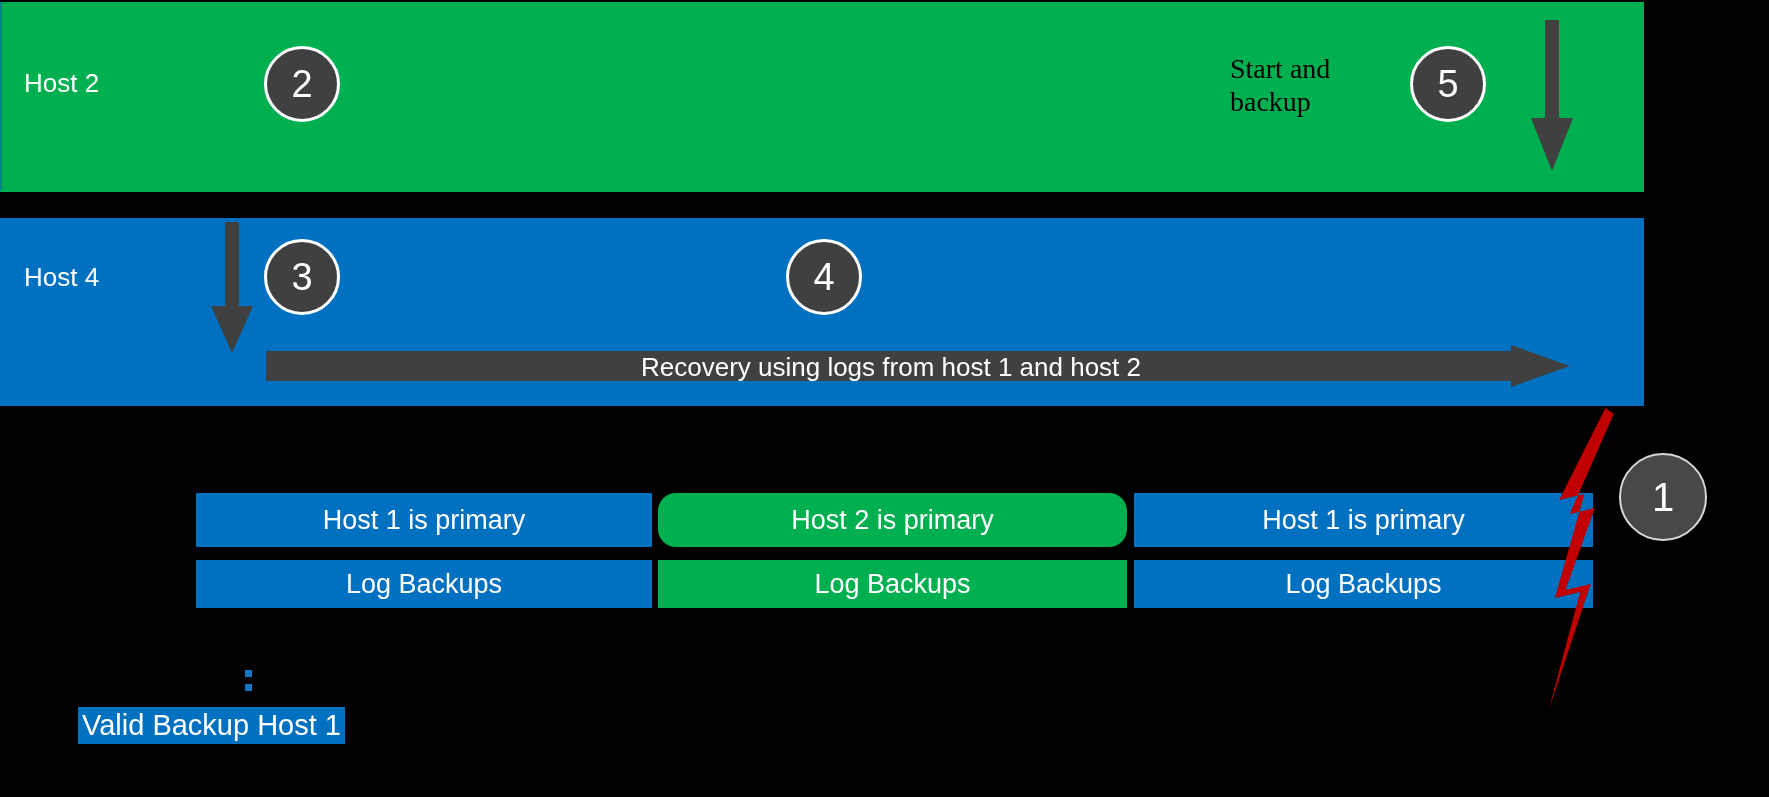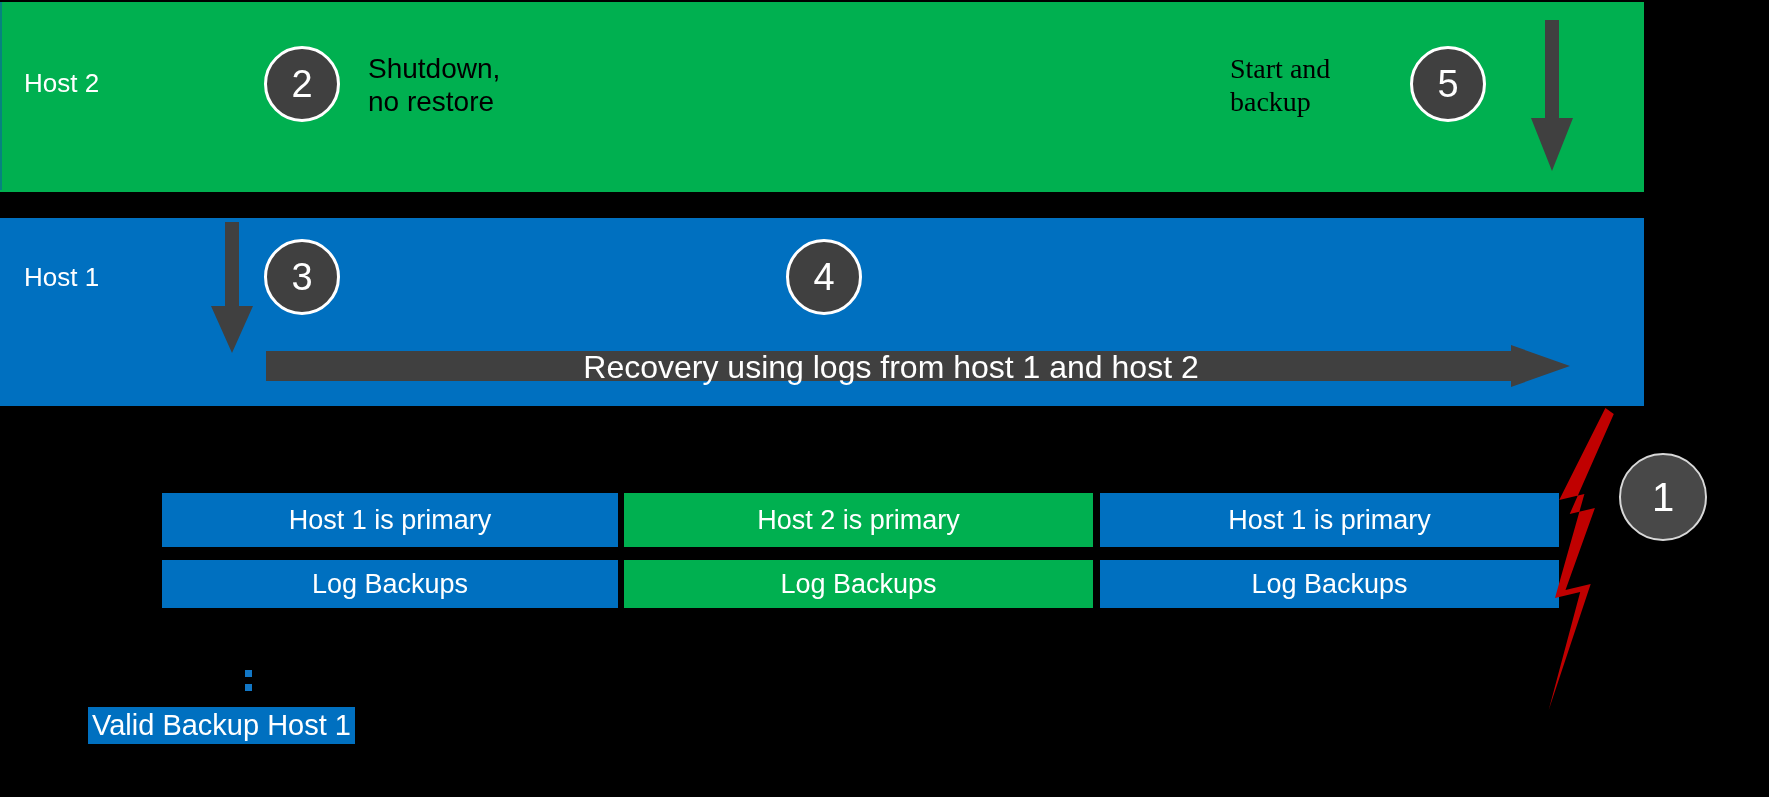--- a/index.html
+++ b/index.html
@@ -37,76 +37,72 @@
 
   
   .down-arrow{position:absolute;}
   #arrow-host2{left:1530px;top:20px;}
   #arrow-host1{left:210px;top:222px;}
 
   
   #recovery-bar{position:absolute;left:266px;top:345px;width:1304px;height:42px;}
   #recovery-label{position:absolute;left:266px;top:351px;width:1250px;height:32px;
      display:flex;align-items:center;justify-content:center;color:#ffffff;
-     font-size:32px;}
+     font-size:26px;}
 
   
   .tl-bar{position:absolute;height:54px;display:flex;align-items:center;
-     justify-content:center;color:#ffffff;font-size:27px;box-sizing:border-box;}
+     justify-content:center;color:#ffffff;font-size:27px;box-sizing:border-box;margin-left:34px;}
   .tl-blue{background:#0070C0;}
   .tl-green{background:#00B050;}
 
   #primary-0{left:162px;top:493px;width:456px;}
-  #primary-1{left:624px;top:493px;width:469px;}
+  #primary-1{left:624px;top:493px;width:469px;border-radius:18px;}
   #primary-2{left:1100px;top:493px;width:459px;}
 
   #logs-0{left:162px;top:560px;width:456px;height:48px;}
   #logs-1{left:624px;top:560px;width:469px;height:48px;}
   #logs-2{left:1100px;top:560px;width:459px;height:48px;}
 
   
   #lightning{position:absolute;left:1530px;top:408px;}
 
   
   #marker-dots{position:absolute;left:245px;top:670px;width:7px;height:26px;}
   .marker-dot{position:absolute;left:0;width:7px;height:7px;background:#1277c6;}
   #marker-dot-a{top:0;}
   #marker-dot-b{top:14px;}
-  #valid-backup{position:absolute;left:88px;top:707px;height:37px;
+  #valid-backup{position:absolute;left:78px;top:707px;height:37px;
      background:#0070C0;color:#ffffff;font-size:29px;line-height:37px;
      padding:0 4px;white-space:nowrap;}
 </style>
 </head>
 <body>
 
 <div class="stage">
 
   <div class="lane" id="lane-host2"></div>
   <div id="divider-host2"></div>
   <div class="lane-label" id="label-host2">Host 2</div>
 
   <div class="step-circle" id="step-2">2</div>
-  <div class="step-caption" id="caption-2">
-    <div>Shutdown,</div>
-    <div>no restore</div>
-  </div>
 
   <div class="step-caption" id="caption-5">
     <div>Start and</div>
     <div>backup</div>
   </div>
   <div class="step-circle" id="step-5">5</div>
 
   <svg class="down-arrow" id="arrow-host2" width="44" height="152" viewBox="0 0 44 152">
     <polygon points="15,0 29,0 29,98 43,98 22,151 1,98 15,98" fill="#404040"></polygon>
   </svg>
 
   <div class="lane" id="lane-host1"></div>
   <div id="divider-host1"></div>
-  <div class="lane-label" id="label-host1">Host 1</div>
+  <div class="lane-label" id="label-host1">Host 4</div>
 
   <svg class="down-arrow" id="arrow-host1" width="44" height="132" viewBox="0 0 44 132">
     <polygon points="15,0 29,0 29,84 43,84 22,131 1,84 15,84" fill="#404040"></polygon>
   </svg>
 
   <div class="step-circle" id="step-3">3</div>
 
   <div class="step-circle" id="step-4">4</div>
 
   <svg id="recovery-bar" width="1304" height="42" viewBox="0 0 1304 42" preserveAspectRatio="none">

